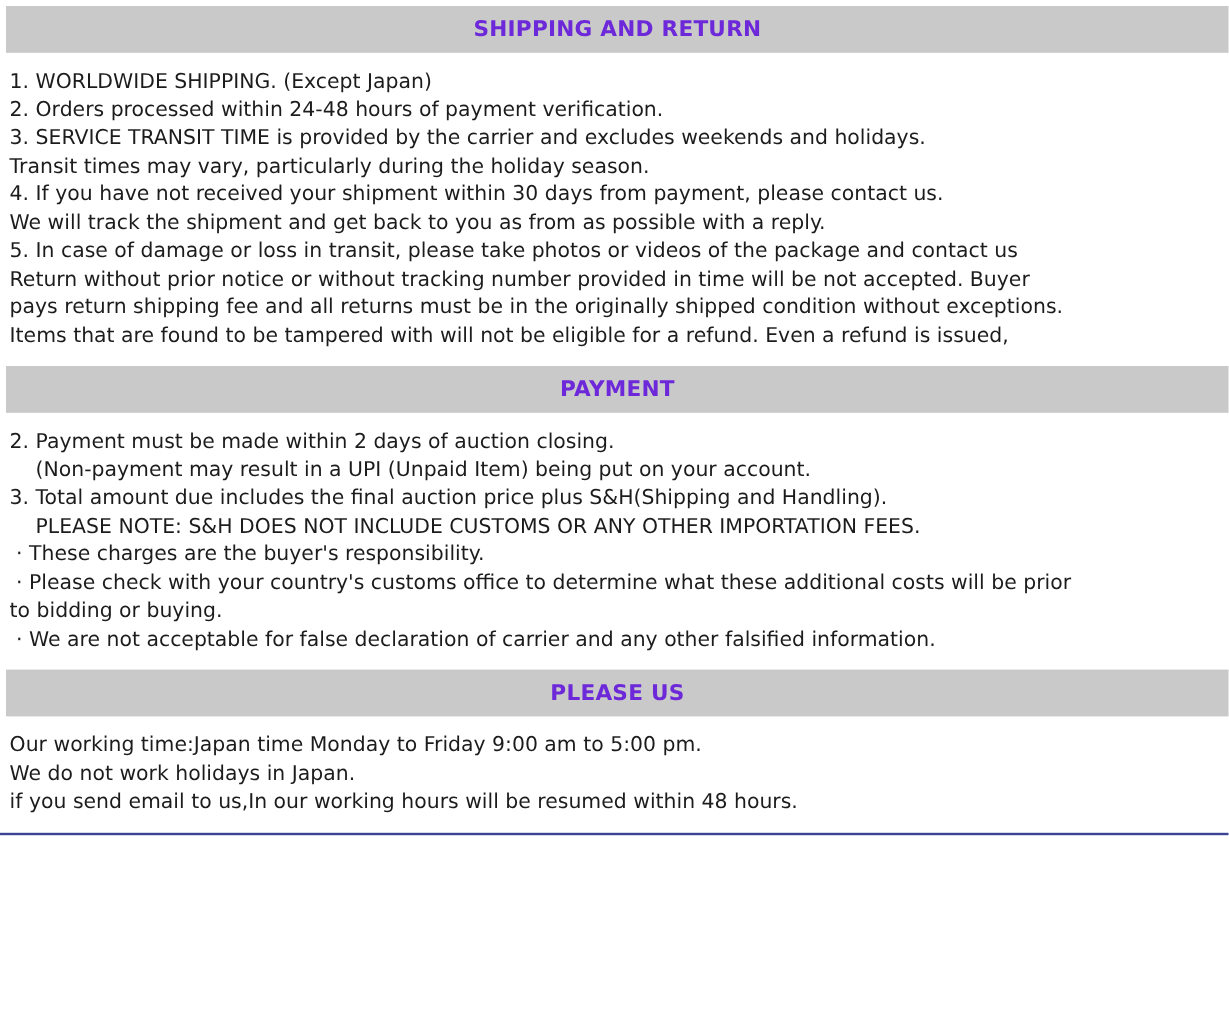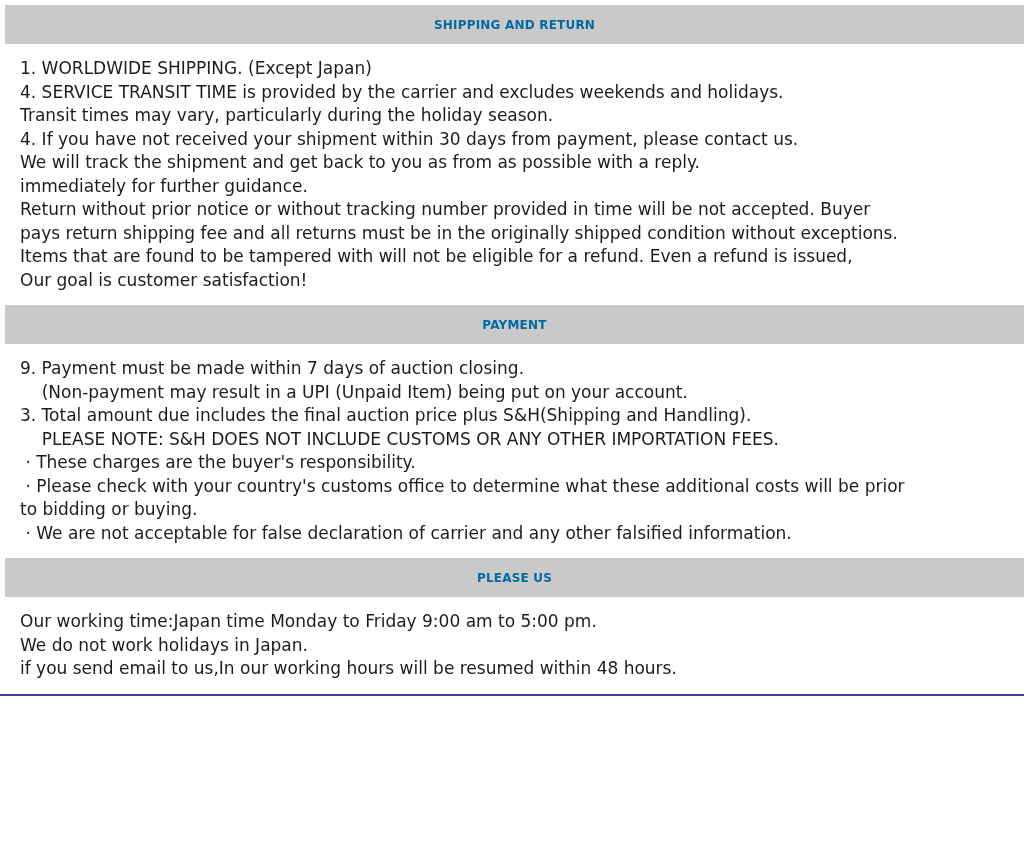--- a/index.html
+++ b/index.html
@@ -21,62 +21,62 @@
   .bar {
     margin-left: 5px;
     height: 39px;
     background: var(--header-bg);
     display: flex;
     align-items: center;
     justify-content: center;
   }
   .bar .title {
     font-weight: bold;
-    font-size: 12px;
-    color: #0369a1;
+    font-size: 18px;
+    color: #6d28d9;
     letter-spacing: 0.2px;
   }
   .section-body {
-    padding: 13px 8px 13px 20px;
+    padding: 13px 8px 13px 8px;
   }
   .line {
     line-height: 23.5px;
     white-space: pre-wrap;
   }
   .divider {
     height: 2px;
     background: var(--divider-color);
   }
 </style>
 </head>
 <body>
 
 <div class="page">
 
   <div class="bar">
     <span class="title">SHIPPING AND RETURN</span>
   </div>
   <div class="section-body">
     <div class="line">1. WORLDWIDE SHIPPING. (Except Japan)</div>
-    <div class="line">4. SERVICE TRANSIT TIME is provided by the carrier and excludes weekends and holidays.</div>
+    <div class="line">2. Orders processed within 24-48 hours of payment verification.</div>
+    <div class="line">3. SERVICE TRANSIT TIME is provided by the carrier and excludes weekends and holidays.</div>
     <div class="line">Transit times may vary, particularly during the holiday season.</div>
     <div class="line">4. If you have not received your shipment within 30 days from payment, please contact us.</div>
     <div class="line">We will track the shipment and get back to you as from as possible with a reply.</div>
-    <div class="line">immediately for further guidance.</div>
+    <div class="line">5. In case of damage or loss in transit, please take photos or videos of the package and contact us</div>
     <div class="line">Return without prior notice or without tracking number provided in time will be not accepted. Buyer</div>
     <div class="line">pays return shipping fee and all returns must be in the originally shipped condition without exceptions.</div>
     <div class="line">Items that are found to be tampered with will not be eligible for a refund. Even a refund is issued,</div>
-    <div class="line">Our goal is customer satisfaction!</div>
   </div>
 
   <div class="bar">
     <span class="title">PAYMENT</span>
   </div>
   <div class="section-body">
-    <div class="line">9. Payment must be made within 7 days of auction closing.</div>
+    <div class="line">2. Payment must be made within 2 days of auction closing.</div>
     <div class="line">    (Non-payment may result in a UPI (Unpaid Item) being put on your account.</div>
     <div class="line">3. Total amount due includes the final auction price plus S&amp;H(Shipping and Handling).</div>
     <div class="line">    PLEASE NOTE: S&amp;H DOES NOT INCLUDE CUSTOMS OR ANY OTHER IMPORTATION FEES.</div>
     <div class="line"> · These charges are the buyer's responsibility.</div>
     <div class="line"> · Please check with your country's customs office to determine what these additional costs will be prior</div>
     <div class="line">to bidding or buying.</div>
     <div class="line"> · We are not acceptable for false declaration of carrier and any other falsified information.</div>
   </div>
 
   <div class="bar">

